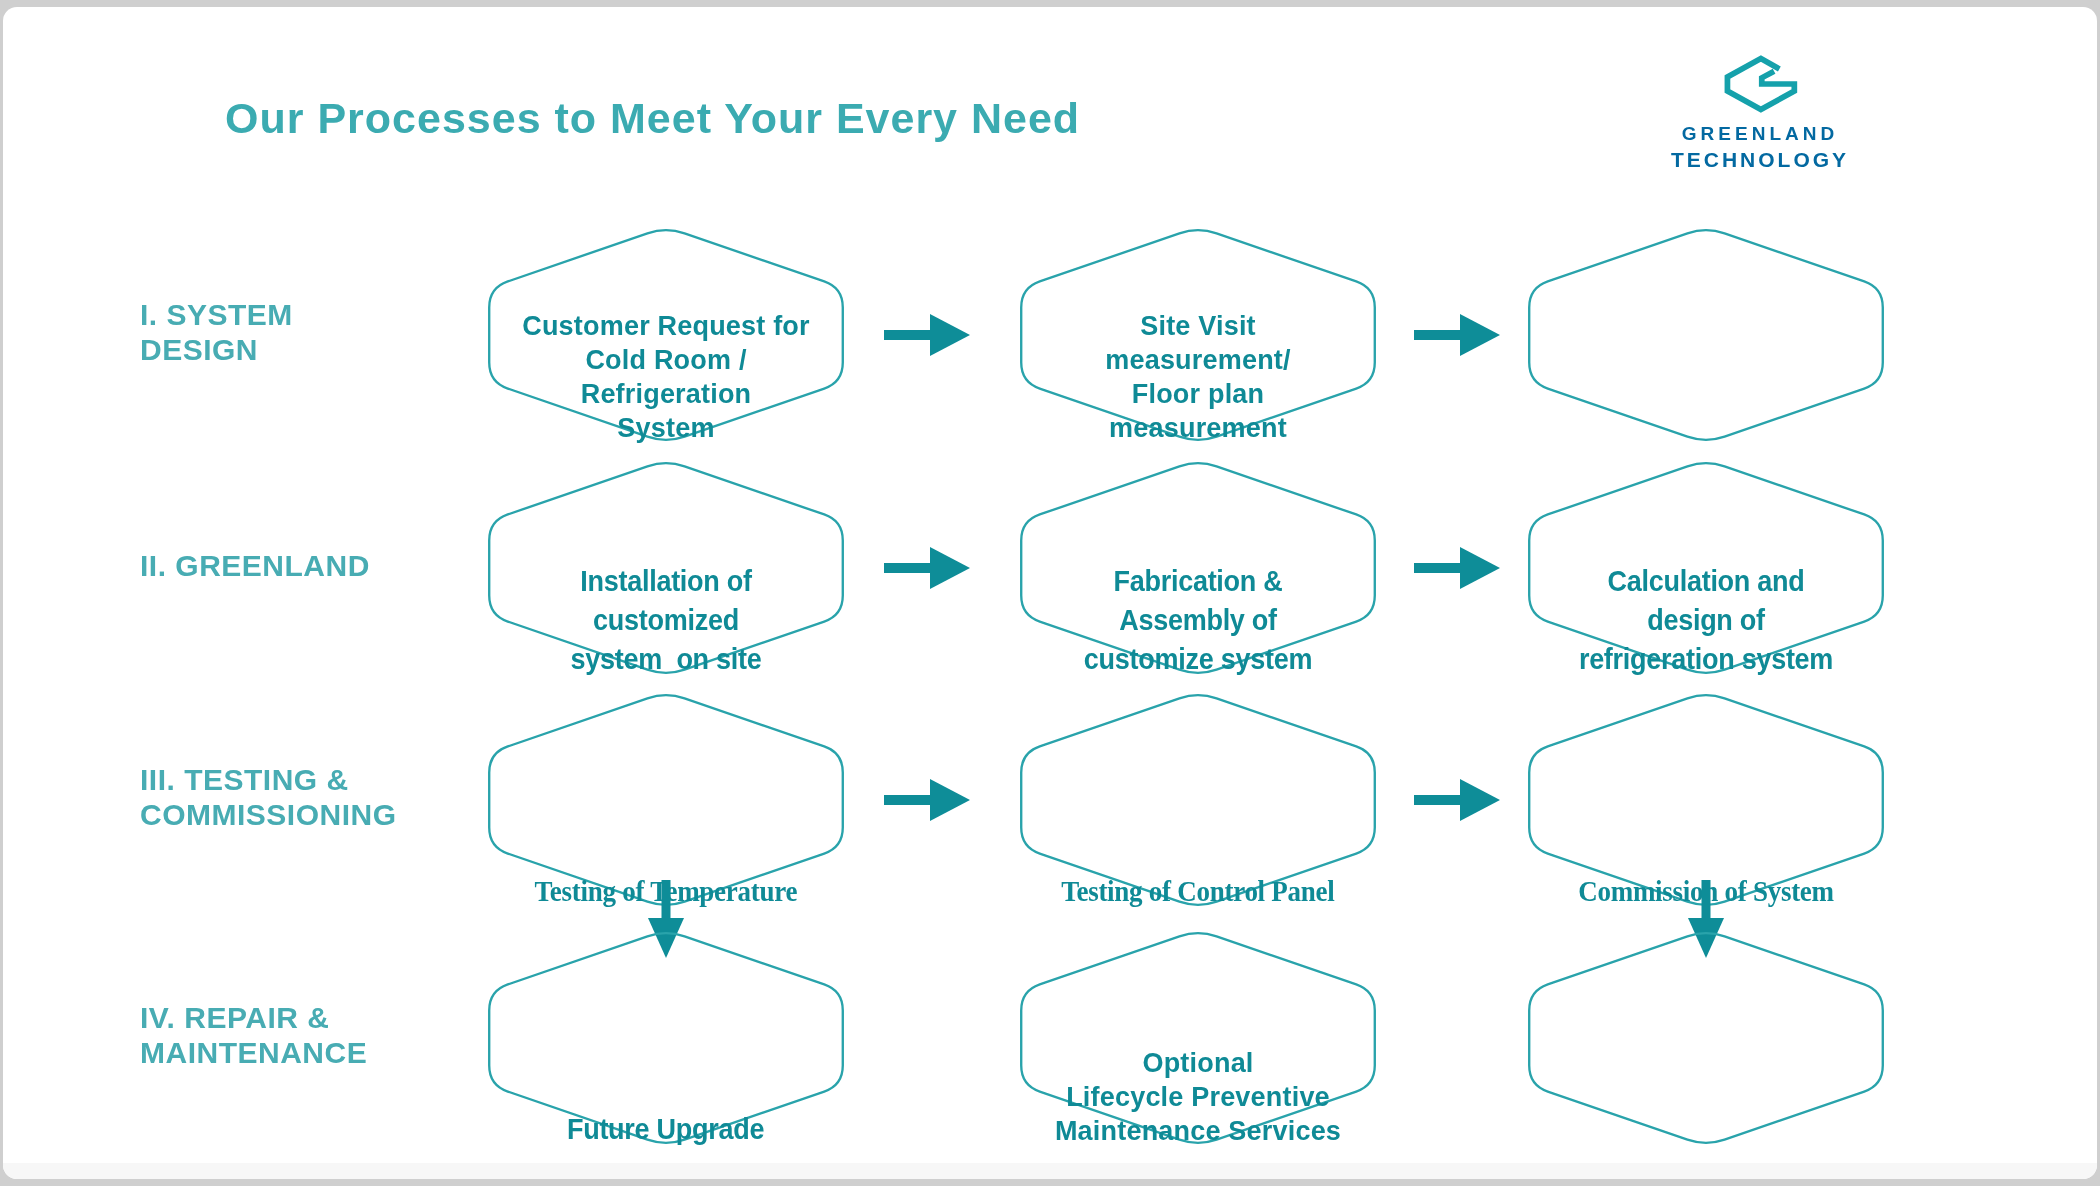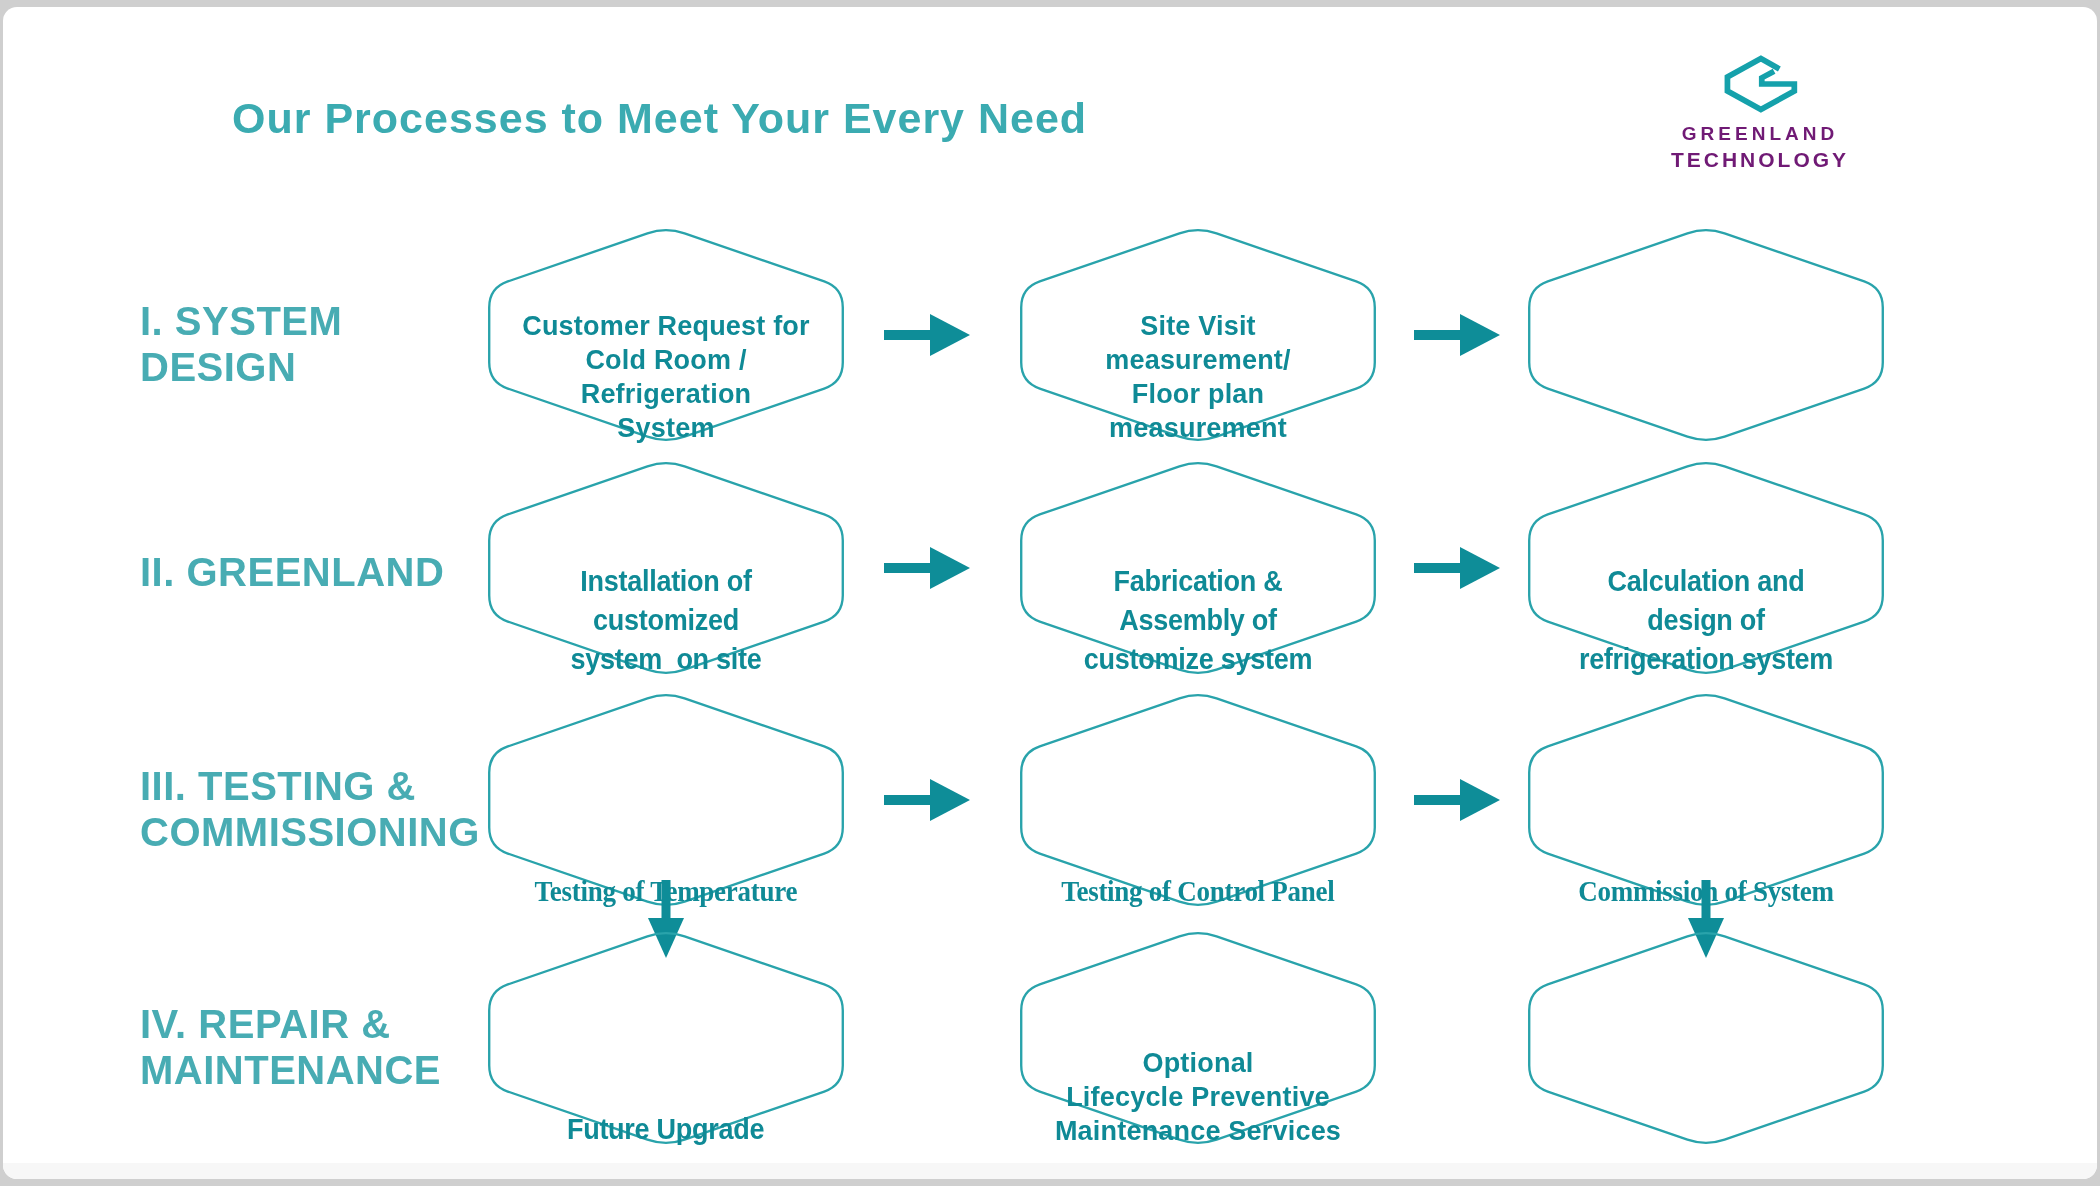--- a/index.html
+++ b/index.html
@@ -14,36 +14,36 @@
     background:#ffffff;border-radius:14px;
   }
   .slide::after{
     content:"";position:absolute;left:0;right:0;bottom:0;height:16px;
     background:#f7f7f7;border-radius:0 0 14px 14px;
   }
   
   .canvas{position:absolute;inset:0;}
 
   .page-title{
-    position:absolute;left:232px;top:94px;margin:0;
+    position:absolute;left:225px;top:94px;margin:0;
     font-size:43px;font-weight:700;letter-spacing:1px;
     color:#3BABB1;
   }
 
   .logo{
     position:absolute;left:1648px;top:52px;width:224px;
-    text-align:center;color:#701a75;
+    text-align:center;color:#0369a1;
   }
   .logo svg{display:block;margin:0 auto;}
   .logo-name{font-size:19px;font-weight:700;letter-spacing:4px;margin-top:7px;}
   .logo-suffix{font-size:21px;font-weight:700;letter-spacing:3px;margin-top:3px;}
 
   .row-label{
     position:absolute;left:140px;
-    font-size:40px;font-weight:700;line-height:1.16;letter-spacing:.5px;
+    font-size:30px;font-weight:700;line-height:1.16;letter-spacing:.5px;
     color:#48ACB3;white-space:pre-wrap;
   }
   .rl1{top:298px;}
   .rl2{top:549px;}
   .rl3{top:763px;}
   .rl4{top:1001px;}
 
   .hex{
     position:absolute;width:360px;height:220px;
     display:flex;align-items:flex-end;justify-content:center;text-align:center;

